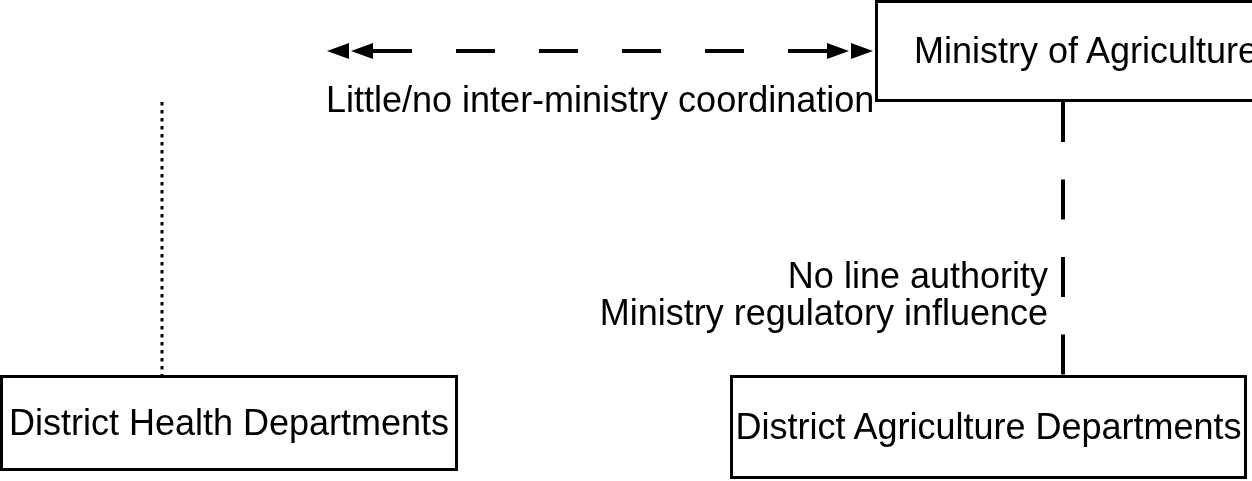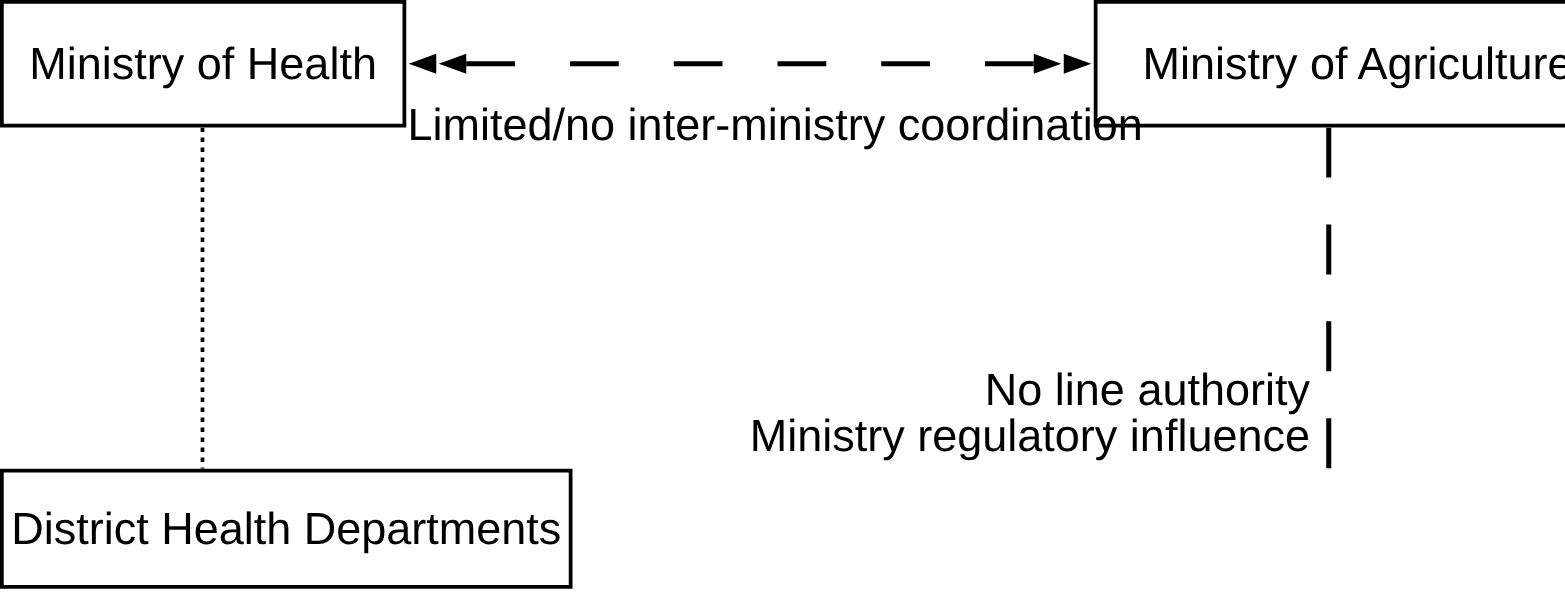--- a/index.html
+++ b/index.html
@@ -55,21 +55,20 @@
   .label-health-link {
     left: 175px;
     top: 257px;
     text-align: left;
   }
   .label-agriculture-link {
     left: 598px;
     top: 257px;
     width: 450px;
     text-align: right;
-    margin-top: 36px;
   }
 </style>
 </head>
 <body>
 
 <div class="canvas">
 
   <svg class="overlay" viewBox="0 0 1252 481" xmlns="http://www.w3.org/2000/svg">
 
     <g fill="#000000" stroke="none">
@@ -78,34 +77,34 @@
       <line x1="373" y1="51" x2="827" y2="51" stroke="#000000" stroke-width="4" stroke-dasharray="39 44"></line>
       <polygon points="849,51 827,43 827,59"></polygon>
       <polygon points="873,51 851,43 851,59"></polygon>
     </g>
 
     <line x1="162" y1="102" x2="162" y2="375" stroke="#000000" stroke-width="3" stroke-dasharray="3.5 4.5"></line>
 
     <line x1="1063" y1="102" x2="1063" y2="375" stroke="#000000" stroke-width="4" stroke-dasharray="40 37.5"></line>
   </svg>
 
-  <div class="box box-ministry-health">
-    <span>Ministry of Health</span>
-  </div>
 
   <div class="box box-ministry-agriculture">
     <span>Ministry of Agriculture</span>
   </div>
 
   <div class="box box-district-health">
     <span>District Health Departments</span>
   </div>
 
+  <div class="box box-district-agriculture">
+    <span>District Agriculture Departments</span>
+  </div>
 
-  <div class="label label-inter-ministry">Limited/no inter-ministry coordination</div>
+  <div class="label label-inter-ministry">Little/no inter-ministry coordination</div>
 
 
   <div class="label label-agriculture-link">
     <div>No line authority</div>
     <div>Ministry regulatory influence</div>
   </div>
 
 </div>
 
 </body></html>

